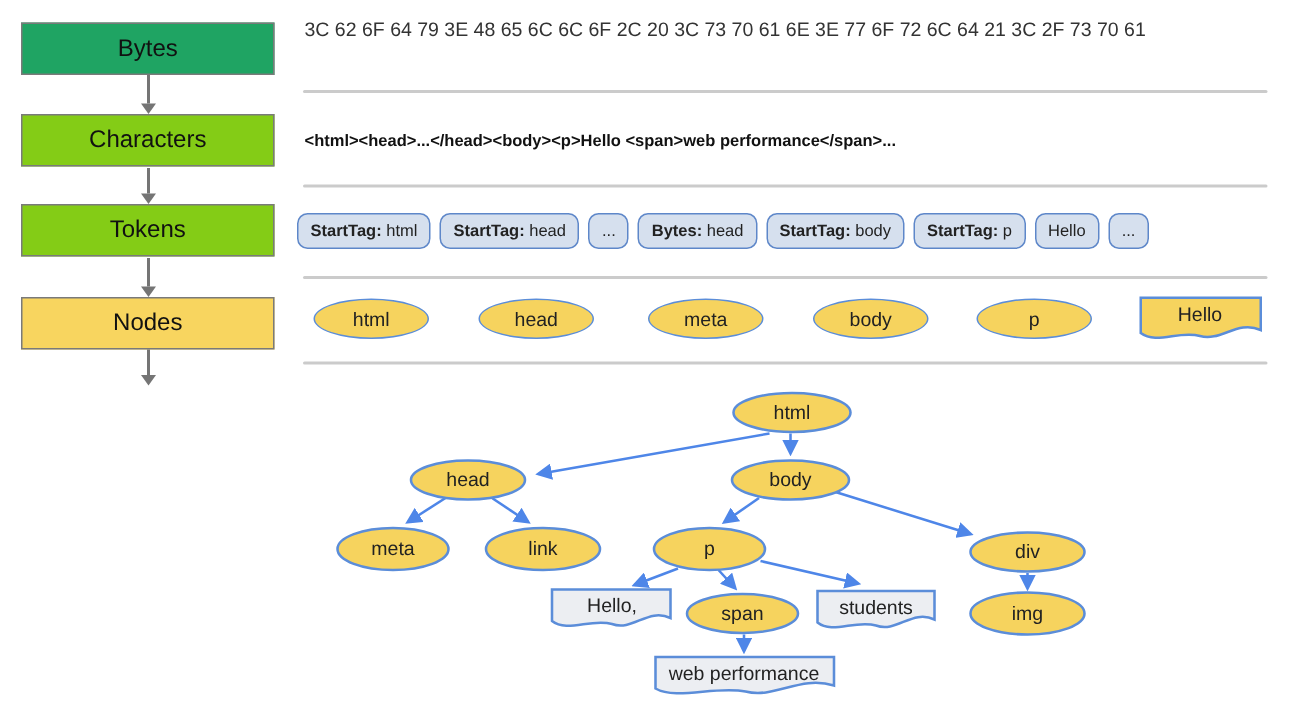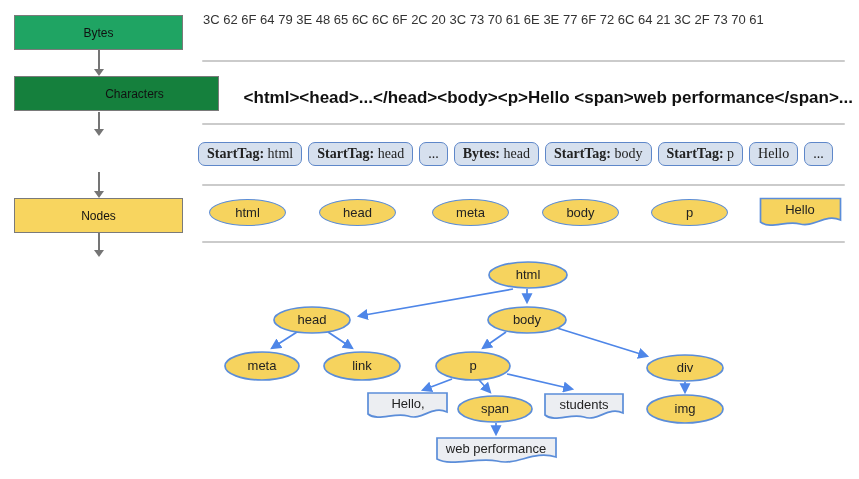--- a/index.html
+++ b/index.html
@@ -4,38 +4,38 @@
 <style>
   html,body{margin:0;padding:0;background:#ffffff;}
   .canvas{
     position:relative;width:859px;height:479px;background:#ffffff;overflow:hidden;
     font-family:"Liberation Sans", sans-serif;color:#1b1b1b;
   }
   
   .stagebox{
     position:absolute;left:14px;width:167px;height:33px;
     border:1.5px solid #7a7a7a;display:flex;align-items:center;justify-content:center;
-    font-size:12px;color:#111;box-sizing:content-box;
+    font-size:16px;color:#111;box-sizing:content-box;
   }
   .stagebox.green{background:#1fa463;}
-  .stagebox.blue{background:#15803d;padding-left:36px;}
+  .stagebox.blue{background:#84cc16;}
   .stagebox.yellow{background:#f8d55f;}
   .flow-arrow{position:absolute;left:98px;width:2px;background:#757575;}
   .flow-arrow::after{
     content:"";position:absolute;bottom:-7px;left:-4px;
     border:5px solid transparent;border-top:7px solid #757575;border-bottom:none;
   }
   
   .sep{position:absolute;left:202px;width:643px;height:2px;background:#cbcbcb;border-radius:1px;}
   .bytes-text{position:absolute;left:203px;top:11px;width:650px;font-size:13px;line-height:18px;color:#333;}
-  .chars-text{position:absolute;left:203px;top:88px;width:650px;font-size:17px;font-weight:bold;color:#111;text-align:right;}
+  .chars-text{position:absolute;left:203px;top:88px;width:650px;font-size:11px;font-weight:bold;color:#111;}
   .tokens{position:absolute;left:198px;top:142px;width:655px;display:flex;gap:6px;align-items:center;}
   .chip{
     height:22px;padding:0 8px;background:#d6e0ee;border:1.5px solid #5e87c9;border-radius:7px;
-    display:flex;align-items:center;font-size:14px;color:#222;white-space:pre;font-family:Liberation Serif, serif;
+    display:flex;align-items:center;font-size:11px;color:#222;white-space:pre;
   }
   .chip b{font-weight:bold;}
   .noderow{position:absolute;left:0;top:0;width:859px;height:0;}
   .node-ellipse{
     position:absolute;top:199px;width:75px;height:25px;border:1.5px solid #5b8dd9;border-radius:50%;
     background:#f6d35e;display:flex;align-items:center;justify-content:center;font-size:13px;color:#222;
   }
   .docshape{position:absolute;}
   .docshape text{font-size:13px;fill:#222;}
   
@@ -51,20 +51,23 @@
 <div class="canvas">
 
   <div class="stagebox green" style="top:15px">
     <span>Bytes</span>
   </div>
   <div class="flow-arrow" style="top:50px;height:19px"></div>
   <div class="stagebox blue" style="top:76px">
     <span>Characters</span>
   </div>
   <div class="flow-arrow" style="top:112px;height:17px"></div>
+  <div class="stagebox blue" style="top:136px">
+    <span>Tokens</span>
+  </div>
   <div class="flow-arrow" style="top:172px;height:19px"></div>
   <div class="stagebox yellow" style="top:198px">
     <span>Nodes</span>
   </div>
   <div class="flow-arrow" style="top:233px;height:17px"></div>
 
   <div class="bytes-text">
     <div>3C 62 6F 64 79 3E 48 65 6C 6C 6F 2C 20 3C 73 70 61 6E 3E 77 6F 72 6C 64 21 3C 2F 73 70 61</div>
   </div>
   <div class="sep" style="top:60px"></div>

